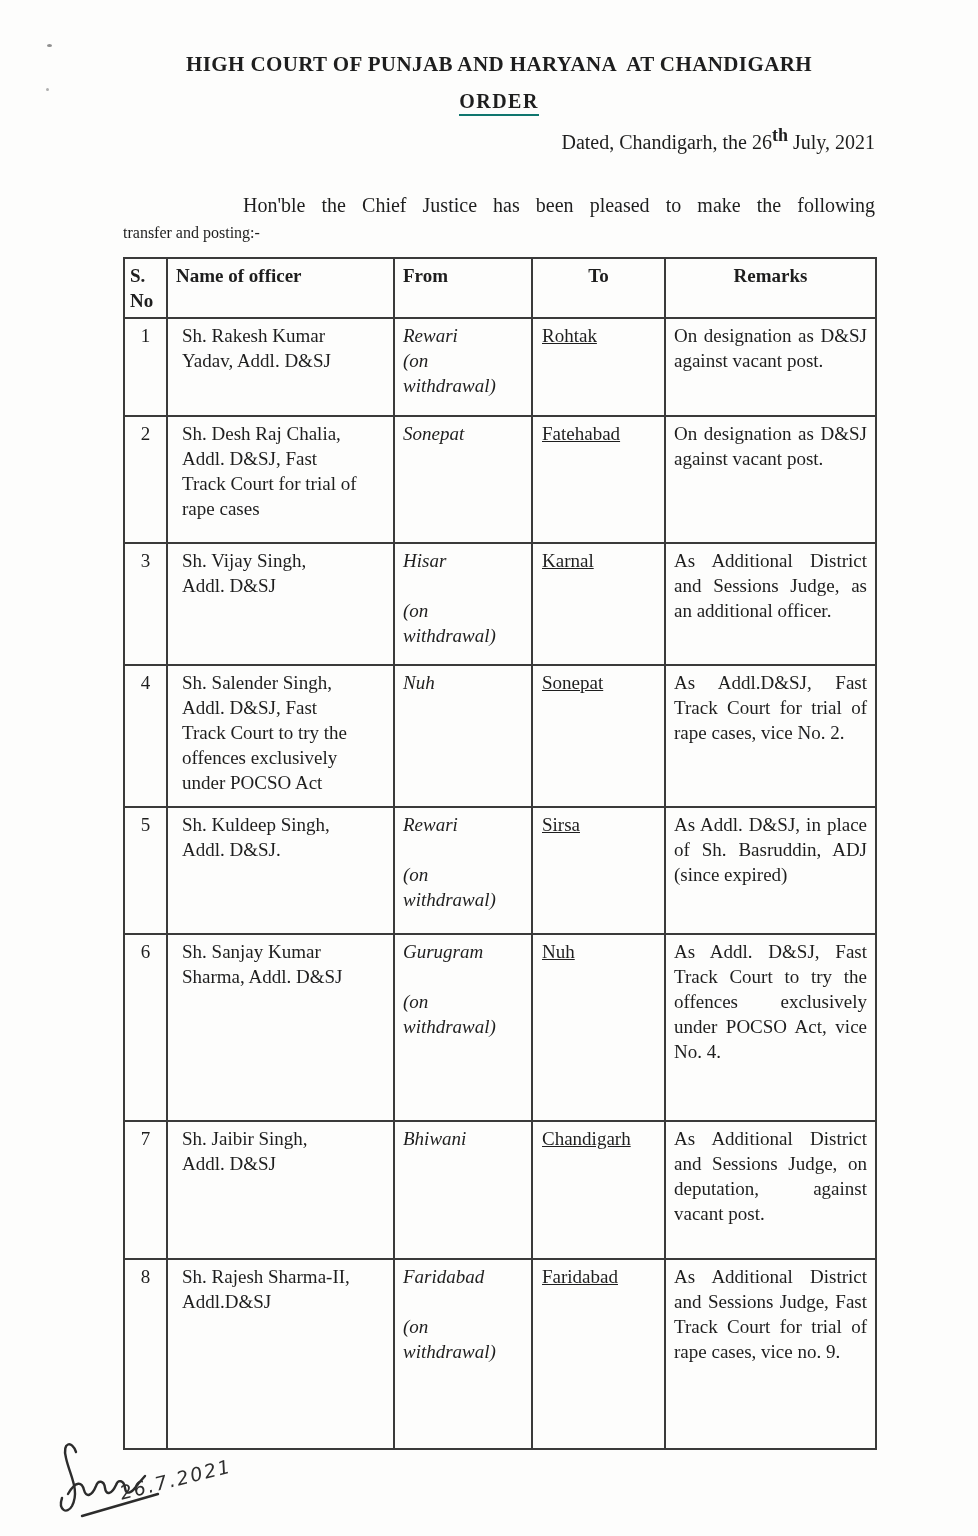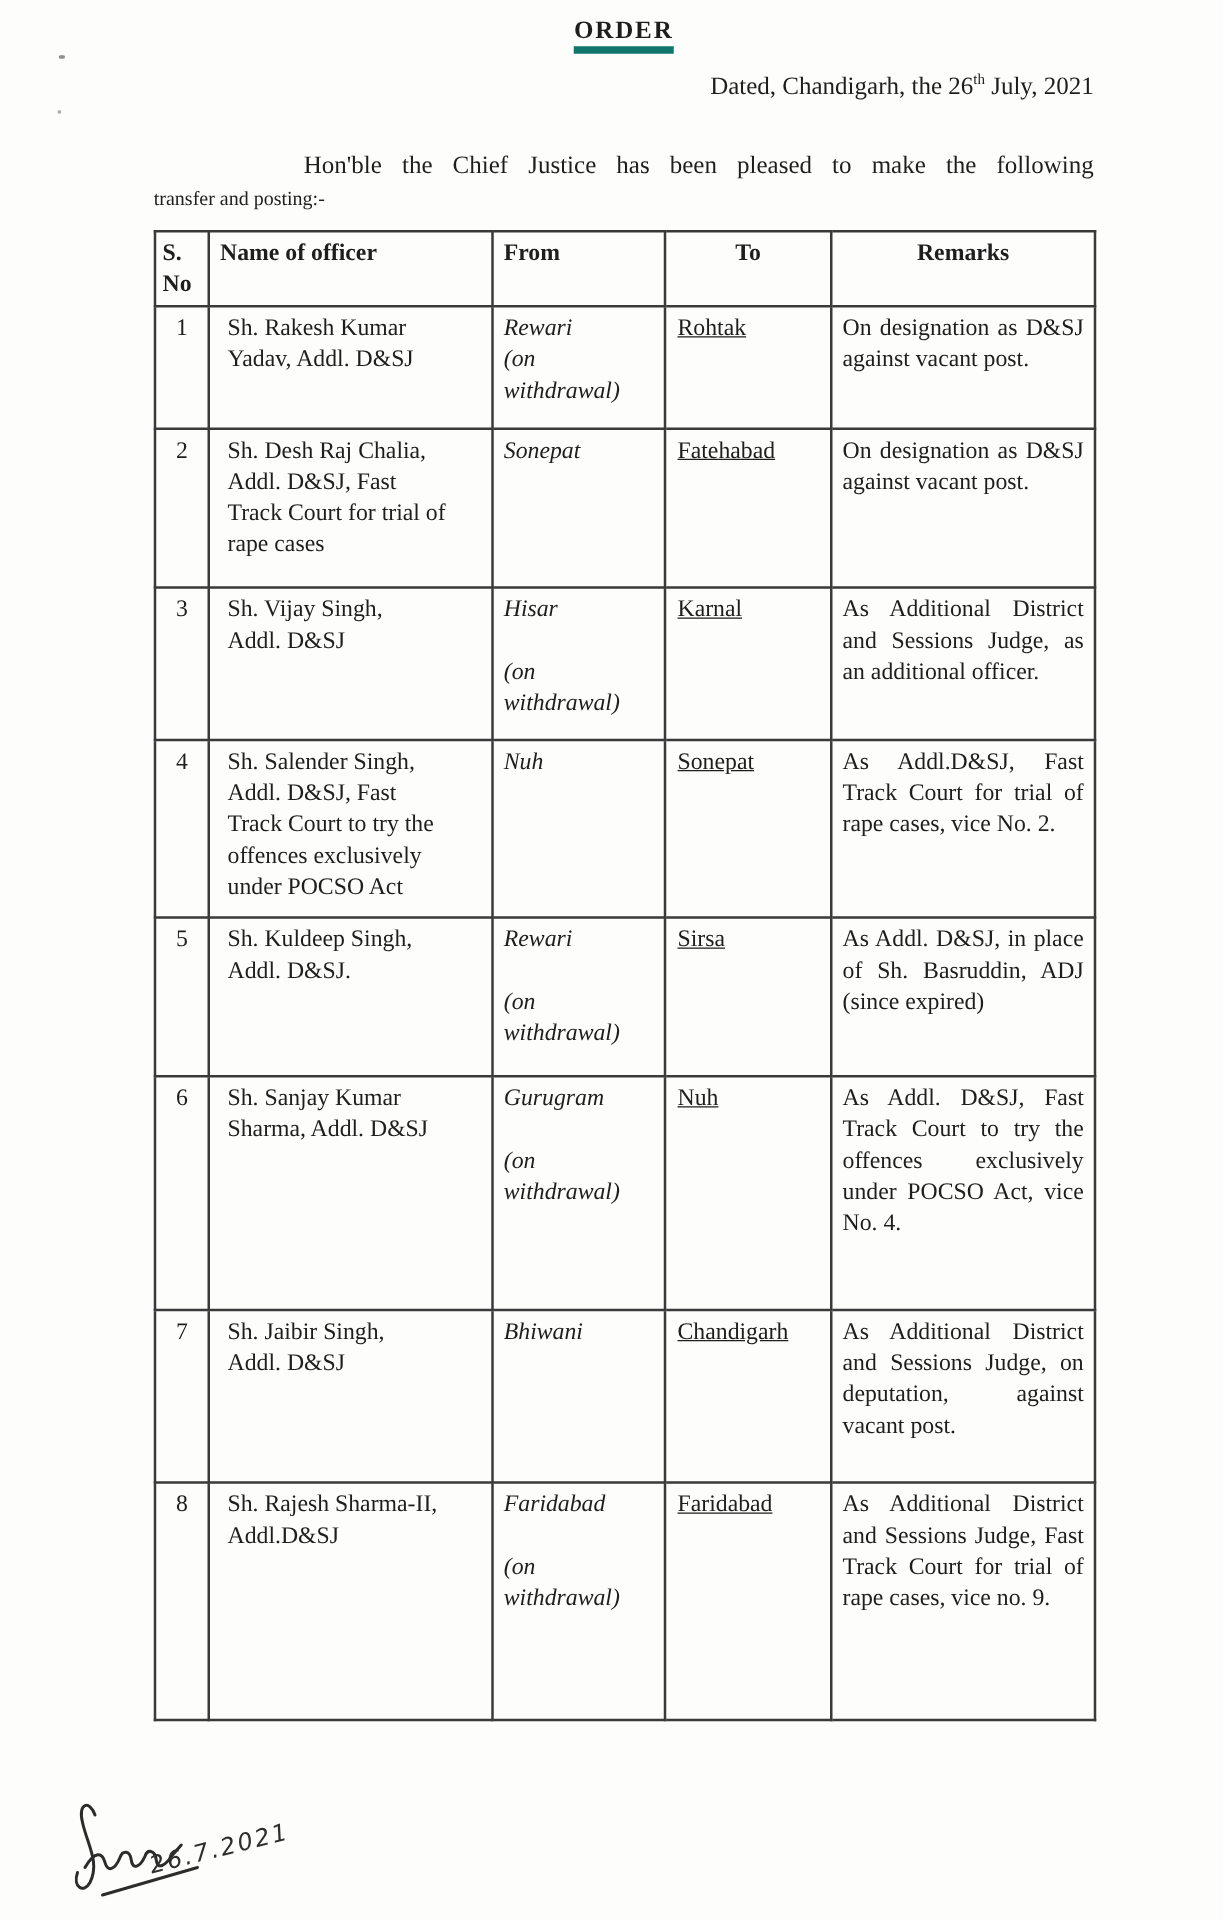--- a/index.html
+++ b/index.html
@@ -14,24 +14,24 @@
   .speck2{left:46px;top:88px;width:3px;height:3px;opacity:.7;}
   .content{position:absolute;left:123px;top:0;width:752px;}
   .page-title{
     margin:52px 0 0 0;text-align:center;
     font-size:21px;font-weight:bold;letter-spacing:.4px;
     white-space:pre-wrap;
   }
   .order-wrap{text-align:center;margin-top:13px;}
   .order-text{
     display:inline-block;font-size:20px;font-weight:bold;letter-spacing:1.5px;
-    border-bottom:6px solid #0f766e;padding-bottom:1px;
+    border-bottom:2px solid #0f766e;padding-bottom:1px;
   }
   .date-line{margin-top:15px;text-align:right;font-size:20px;}
-  .date-line sup{font-size:12px;line-height:0;}
+  .date-line sup{font-size:18px;line-height:0;font-weight:bold;}
   .body-line1{
     margin:40px 0 0 0;font-size:20px;
     text-align:justify;text-align-last:justify;
     padding-left:120px;
   }
   .body-line2{margin:7px 0 0 0;font-size:16px;}
   table{
     margin-top:15px;border-collapse:collapse;table-layout:fixed;
     width:752px;
   }
@@ -68,20 +68,21 @@
   }
 </style>
 </head>
 <body>
 
 <div>
   <span class="speck speck1"></span>
   <span class="speck speck2"></span>
 
   <div class="content">
+    <h1 class="page-title">HIGH COURT OF PUNJAB AND HARYANA  AT CHANDIGARH</h1>
 
     <div class="order-wrap">
       <span class="order-text">ORDER</span>
     </div>
 
     <div class="date-line"><span>Dated, Chandigarh, the 26</span><sup>th</sup><span> July, 2021</span></div>
 
     <p class="body-line1">Hon'ble the Chief Justice has been pleased to make the following</p>
     <p class="body-line2">transfer and posting:-</p>
 

